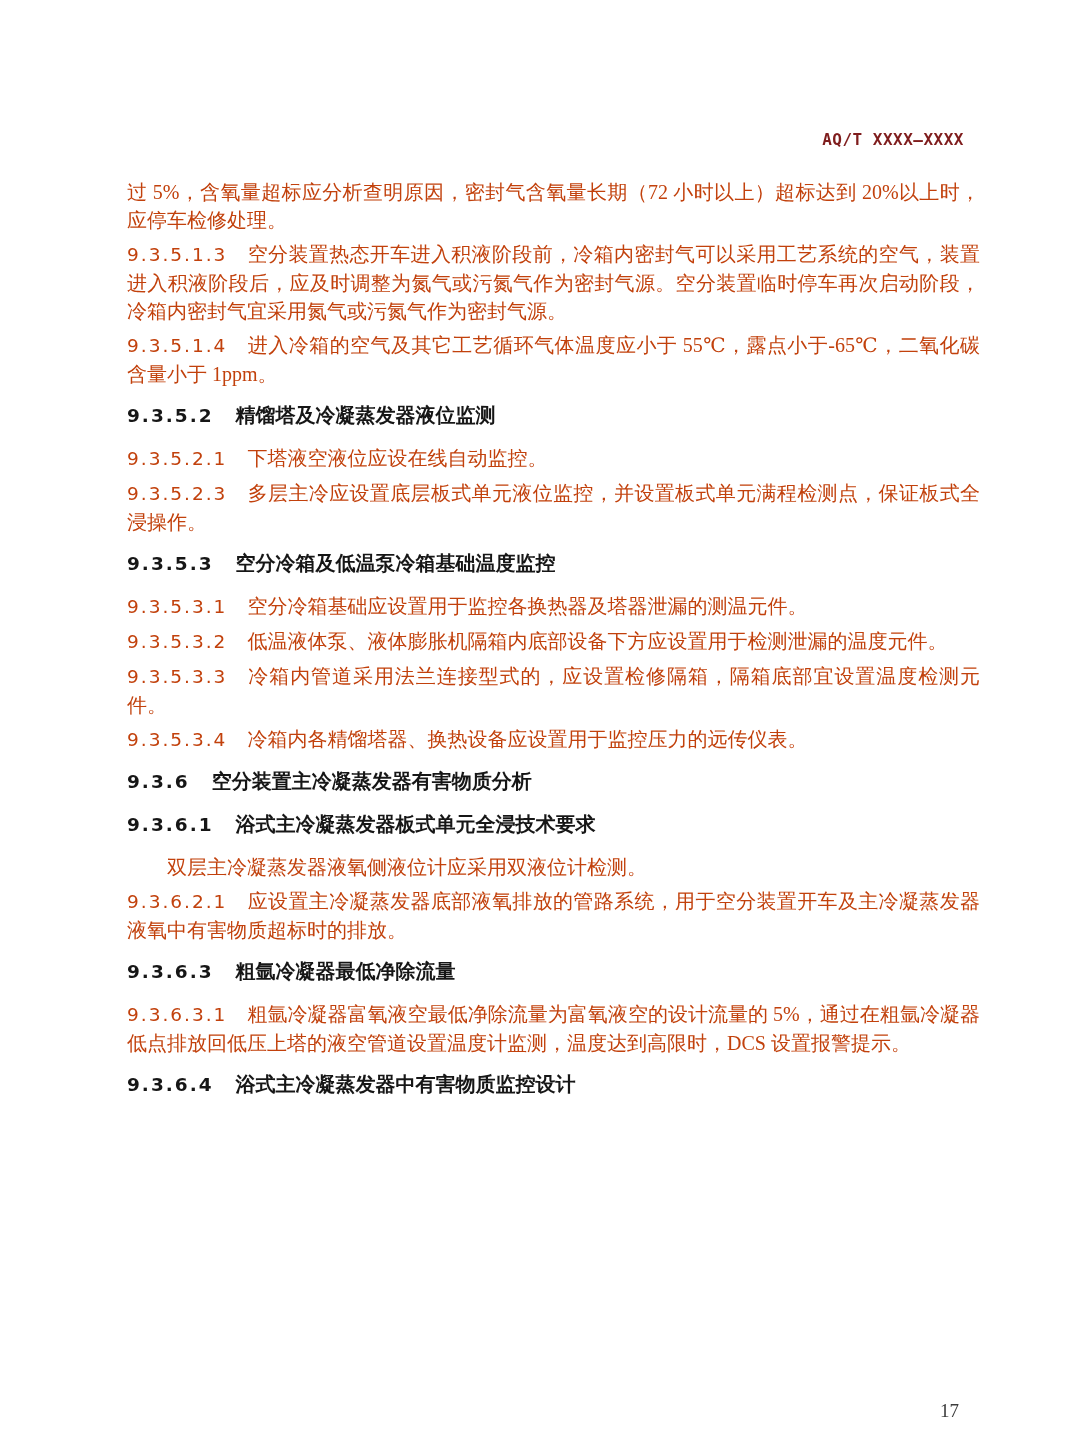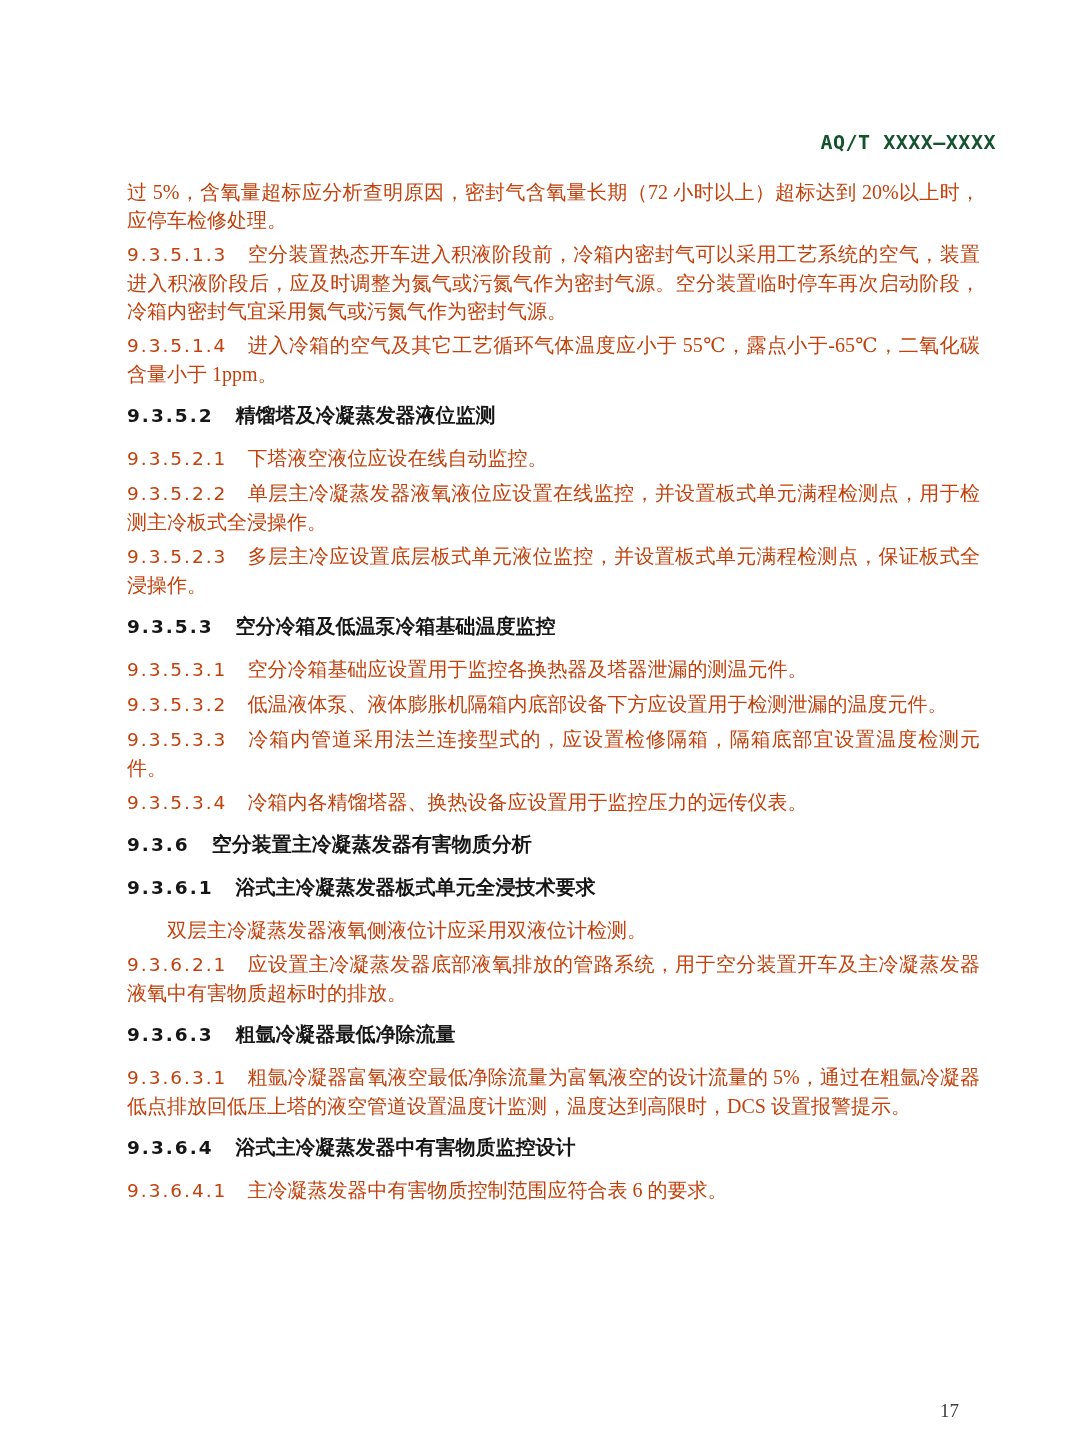--- a/index.html
+++ b/index.html
@@ -15,26 +15,26 @@
   }
   .page {
     position: absolute;
     inset: 0;
     background: #ffffff;
     color: #222222;
   }
   .page-header {
     position: absolute;
     top: 130px;
-    right: 84px;
+    right: 116px;
     font-family: "DejaVu Sans Mono", "Liberation Mono", monospace;
     font-weight: 700;
-    font-size: 20px;
+    font-size: 16px;
     letter-spacing: 0.5px;
-    color: #14532d;
+    color: #7f1d1d;
     white-space: nowrap;
   }
   .content {
     position: absolute;
     left: 127px;
     width: 853px;
     top: 172px;
   }
   .content p {
     margin: 0;
@@ -95,21 +95,20 @@
     <p class="body-p"><span>过 5%，含氧量超标应分析查明原因，密封气含氧量长期（72 小时以上）超标达到 20%以上时，应停车检修处理。</span></p>
 
     <p class="body-p"><span class="num">9.3.5.1.3</span><span>空分装置热态开车进入积液阶段前，冷箱内密封气可以采用工艺系统的空气，装置进入积液阶段后，应及时调整为氮气或污氮气作为密封气源。空分装置临时停车再次启动阶段，冷箱内密封气宜采用氮气或污氮气作为密封气源。</span></p>
 
     <p class="body-p"><span class="num">9.3.5.1.4</span><span>进入冷箱的空气及其它工艺循环气体温度应小于 55℃，露点小于-65℃，二氧化碳含量小于 1ppm。</span></p>
 
     <p class="heading-p"><span class="num">9.3.5.2</span><span>精馏塔及冷凝蒸发器液位监测</span></p>
 
     <p class="body-p"><span class="num">9.3.5.2.1</span><span>下塔液空液位应设在线自动监控。</span></p>
 
-    <p class="body-p"><span class="num">9.3.5.2.2</span><span>单层主冷凝蒸发器液氧液位应设置在线监控，并设置板式单元满程检测点，用于检测主冷板式全浸操作。</span></p>
 
     <p class="body-p"><span class="num">9.3.5.2.3</span><span>多层主冷应设置底层板式单元液位监控，并设置板式单元满程检测点，保证板式全浸操作。</span></p>
 
 
     <p class="heading-p"><span class="num">9.3.5.3</span><span>空分冷箱及低温泵冷箱基础温度监控</span></p>
 
     <p class="body-p"><span class="num">9.3.5.3.1</span><span>空分冷箱基础应设置用于监控各换热器及塔器泄漏的测温元件。</span></p>
 
     <p class="body-p"><span class="num">9.3.5.3.2</span><span>低温液体泵、液体膨胀机隔箱内底部设备下方应设置用于检测泄漏的温度元件。</span></p>
 
@@ -127,19 +126,18 @@
     <p class="body-p"><span class="num">9.3.6.2.1</span><span>应设置主冷凝蒸发器底部液氧排放的管路系统，用于空分装置开车及主冷凝蒸发器液氧中有害物质超标时的排放。</span></p>
 
 
     <p class="heading-p"><span class="num">9.3.6.3</span><span>粗氩冷凝器最低净除流量</span></p>
 
     <p class="body-p"><span class="num">9.3.6.3.1</span><span>粗氩冷凝器富氧液空最低净除流量为富氧液空的设计流量的 5%，通过在粗氩冷凝器低点排放回低压上塔的液空管道设置温度计监测，温度达到高限时，DCS 设置报警提示。</span></p>
 
 
     <p class="heading-p"><span class="num">9.3.6.4</span><span>浴式主冷凝蒸发器中有害物质监控设计</span></p>
 
-    <p class="body-p"><span class="num">9.3.6.4.1</span><span>主冷凝蒸发器中有害物质控制范围应符合表 6 的要求。</span></p>
 
   </div>
 
   <div class="page-number">17</div>
 
 </div>
 
 </body></html>

